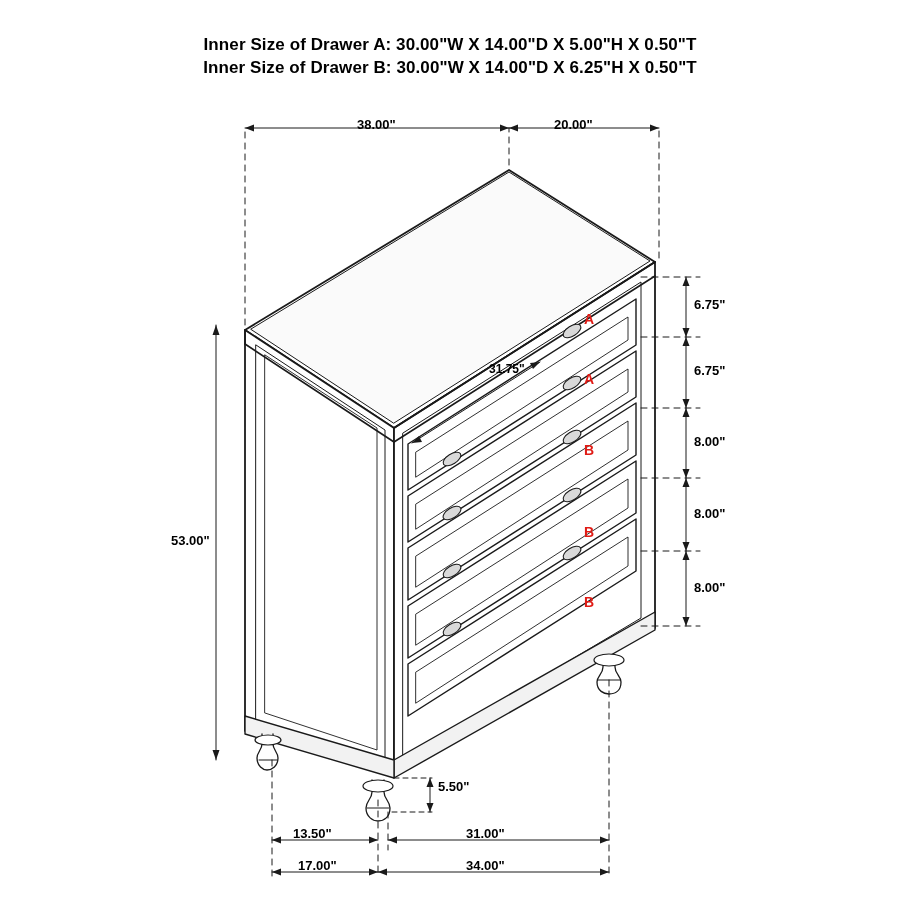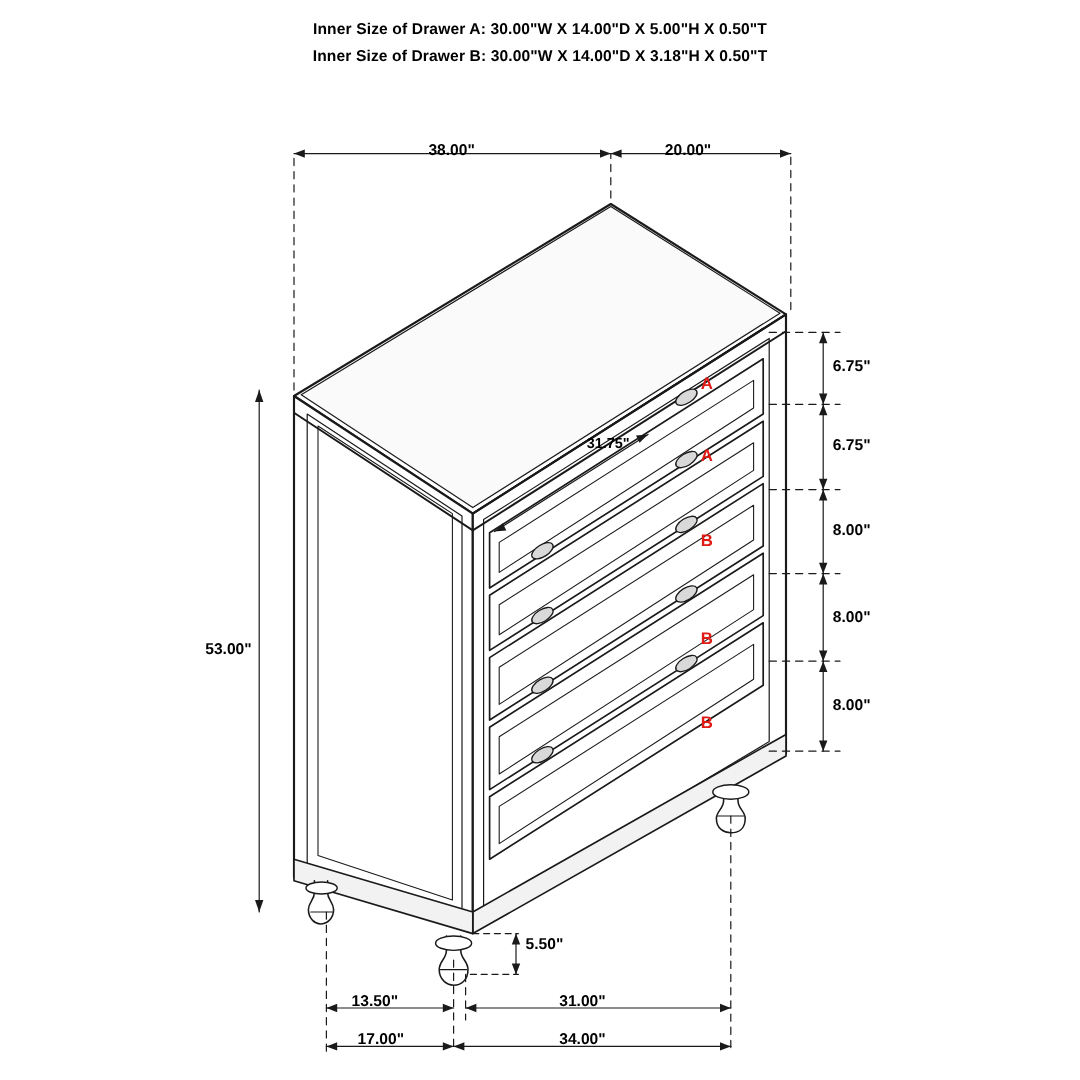--- a/index.html
+++ b/index.html
@@ -17,22 +17,23 @@
     height: 900px;
     overflow: hidden;
     background: #ffffff;
   }
   .hdr {
     position: absolute;
     left: 0;
     width: 900px;
     text-align: center;
     font-weight: bold;
-    font-size: 13px;
+    font-size: 17px;
     letter-spacing: 0.1px;
+    margin-top: 19px;
   }
   #hdr1 { top: 16px; }
   #hdr2 { top: 39px; }
 
   svg.layer {
     position: absolute;
     left: 0;
     top: 0;
     width: 900px;
     height: 900px;
@@ -54,21 +55,21 @@
     font-weight: bold;
     color: #e01b15;
   }
 </style>
 </head>
 <body>
 
 <div id="page">
 
   <div class="hdr" id="hdr1">Inner Size of Drawer A: 30.00"W X 14.00"D X 5.00"H X 0.50"T</div>
-  <div class="hdr" id="hdr2">Inner Size of Drawer B: 30.00"W X 14.00"D X 3.18"H X 0.50"T</div>
+  <div class="hdr" id="hdr2">Inner Size of Drawer B: 30.00"W X 14.00"D X 6.25"H X 0.50"T</div>
 
   <svg class="layer" viewBox="0 0 900 900">
     <g fill="none" stroke="#1a1a1a" stroke-width="1.6" stroke-linejoin="round" stroke-linecap="round">
 
       <g>
         <polygon points="245,330 509,170 655,262 394,428" fill="#ffffff" stroke="#1a1a1a" stroke-width="1.8"></polygon>
         <polygon points="251,329 509,172 650,261 394,423" fill="#fafafa" stroke="#1a1a1a" stroke-width="1.0"></polygon>
       </g>
 
       <g>

